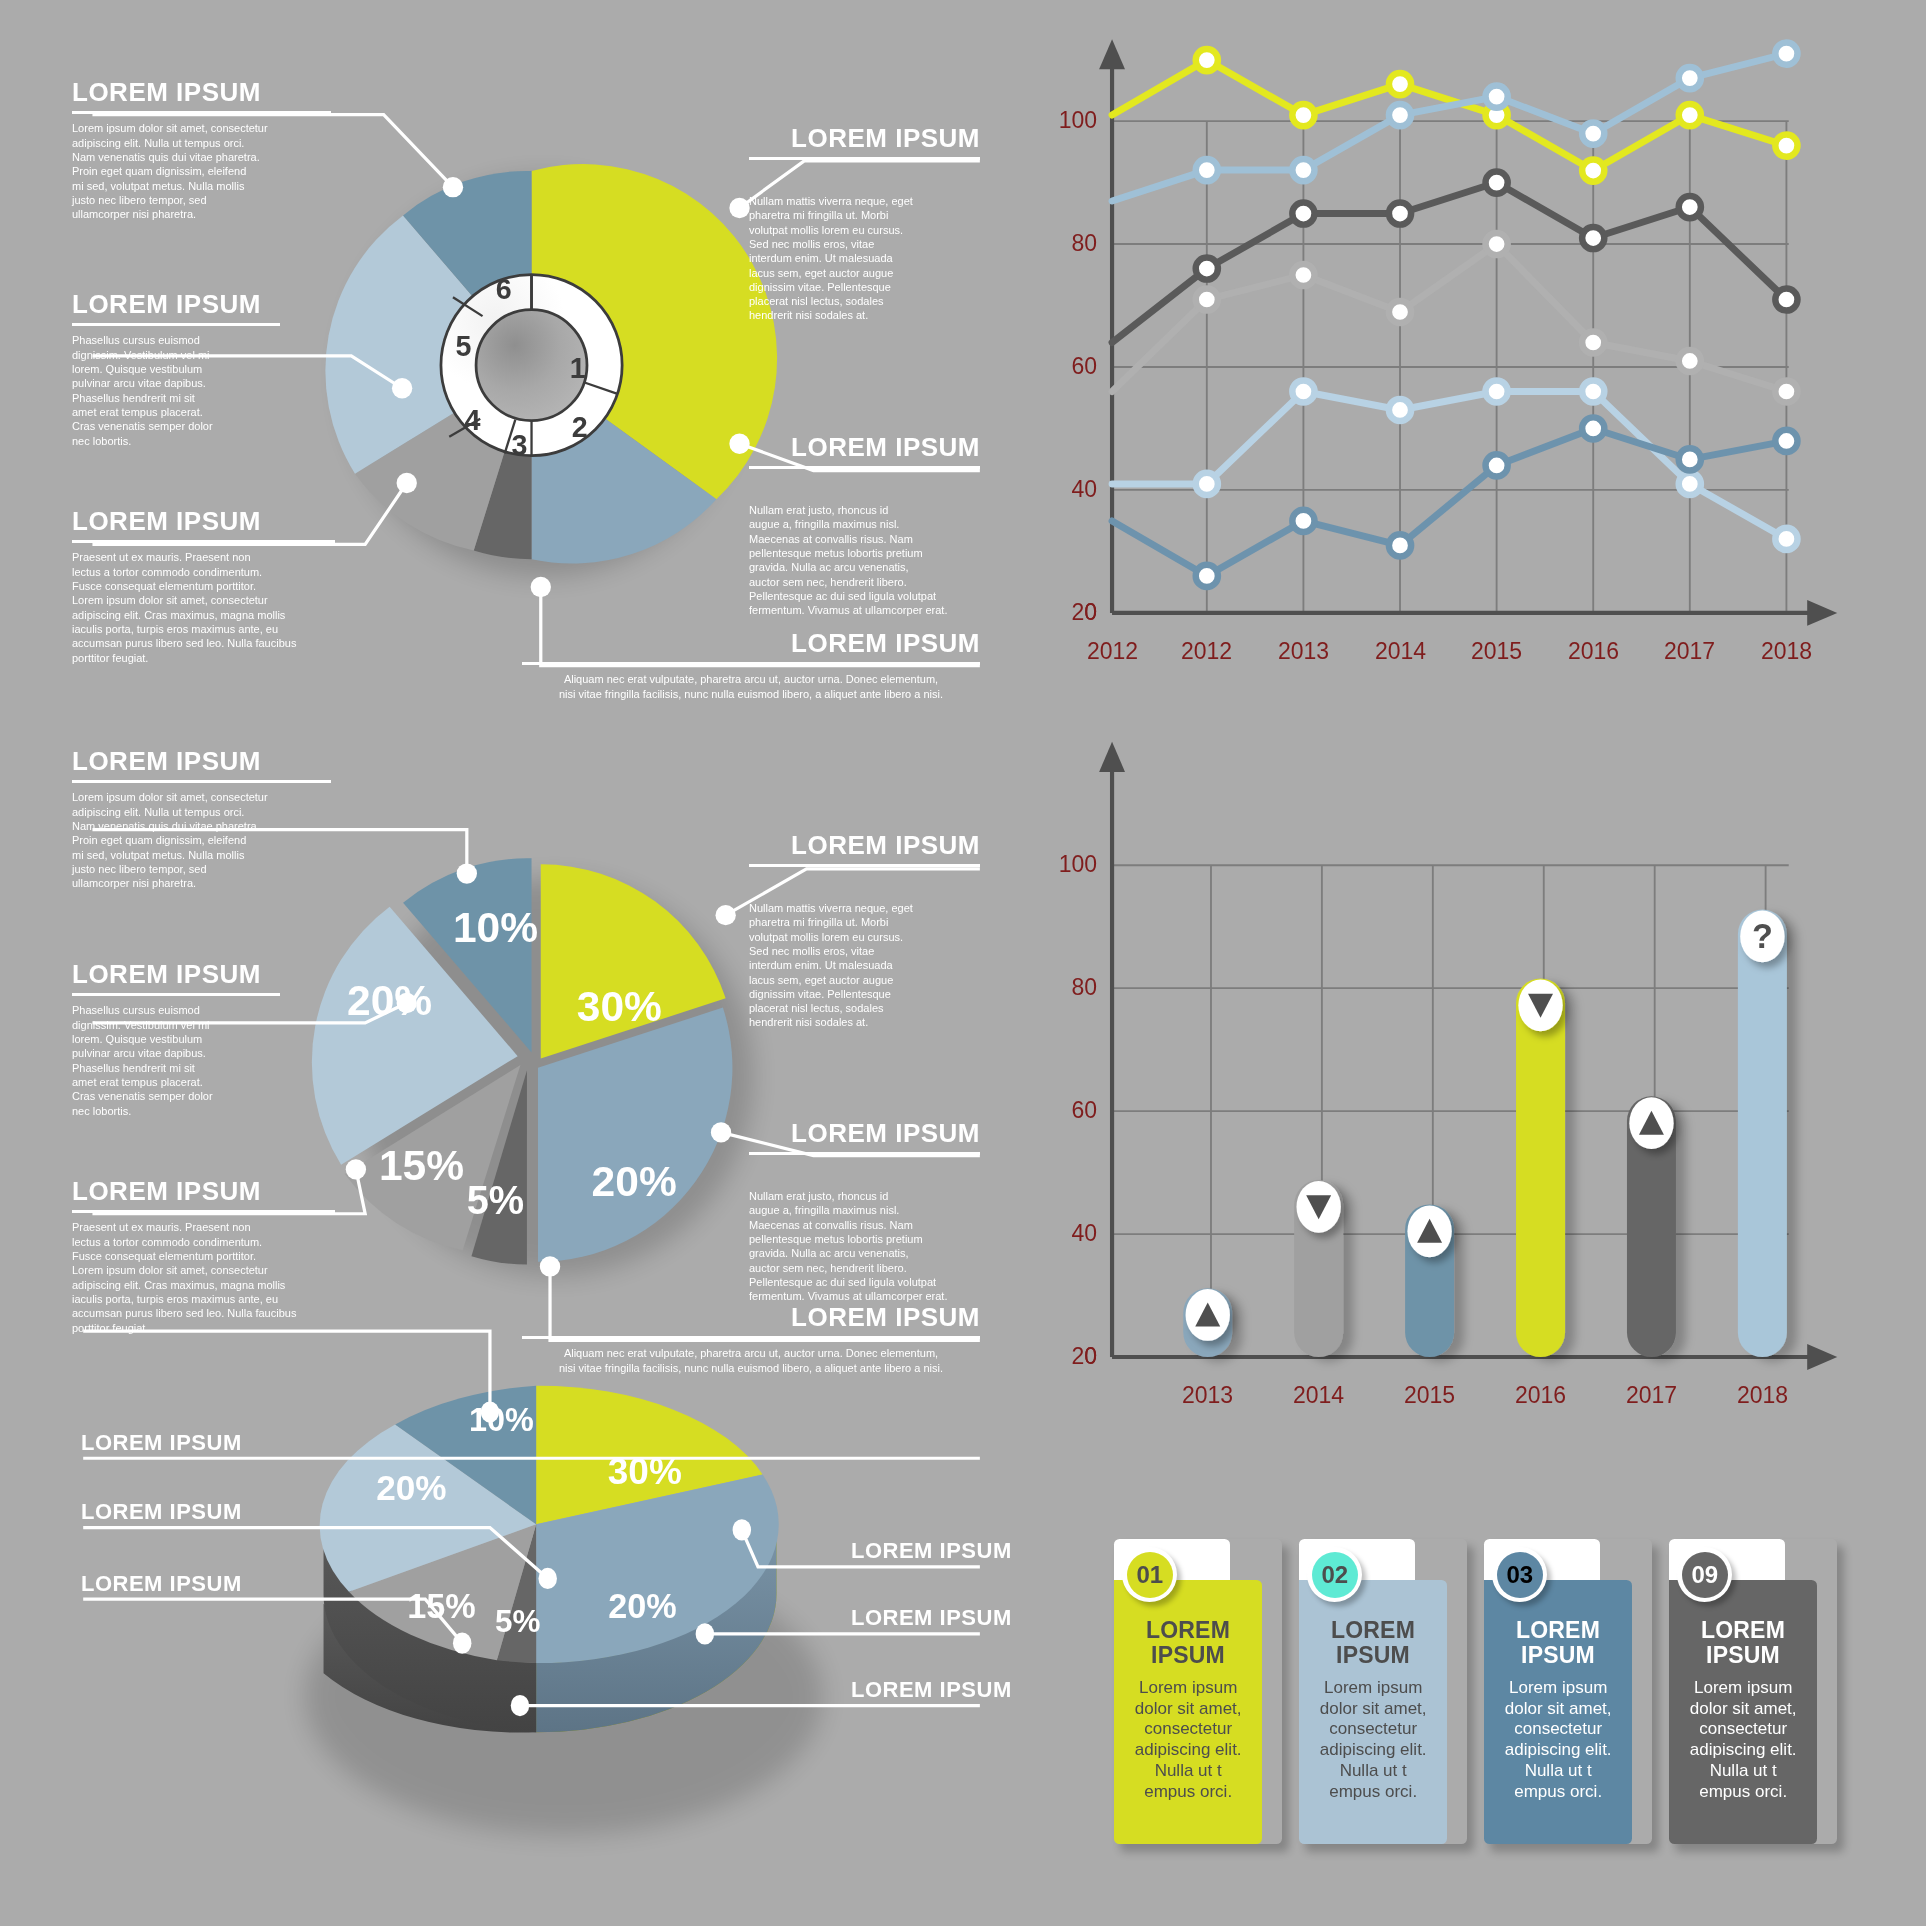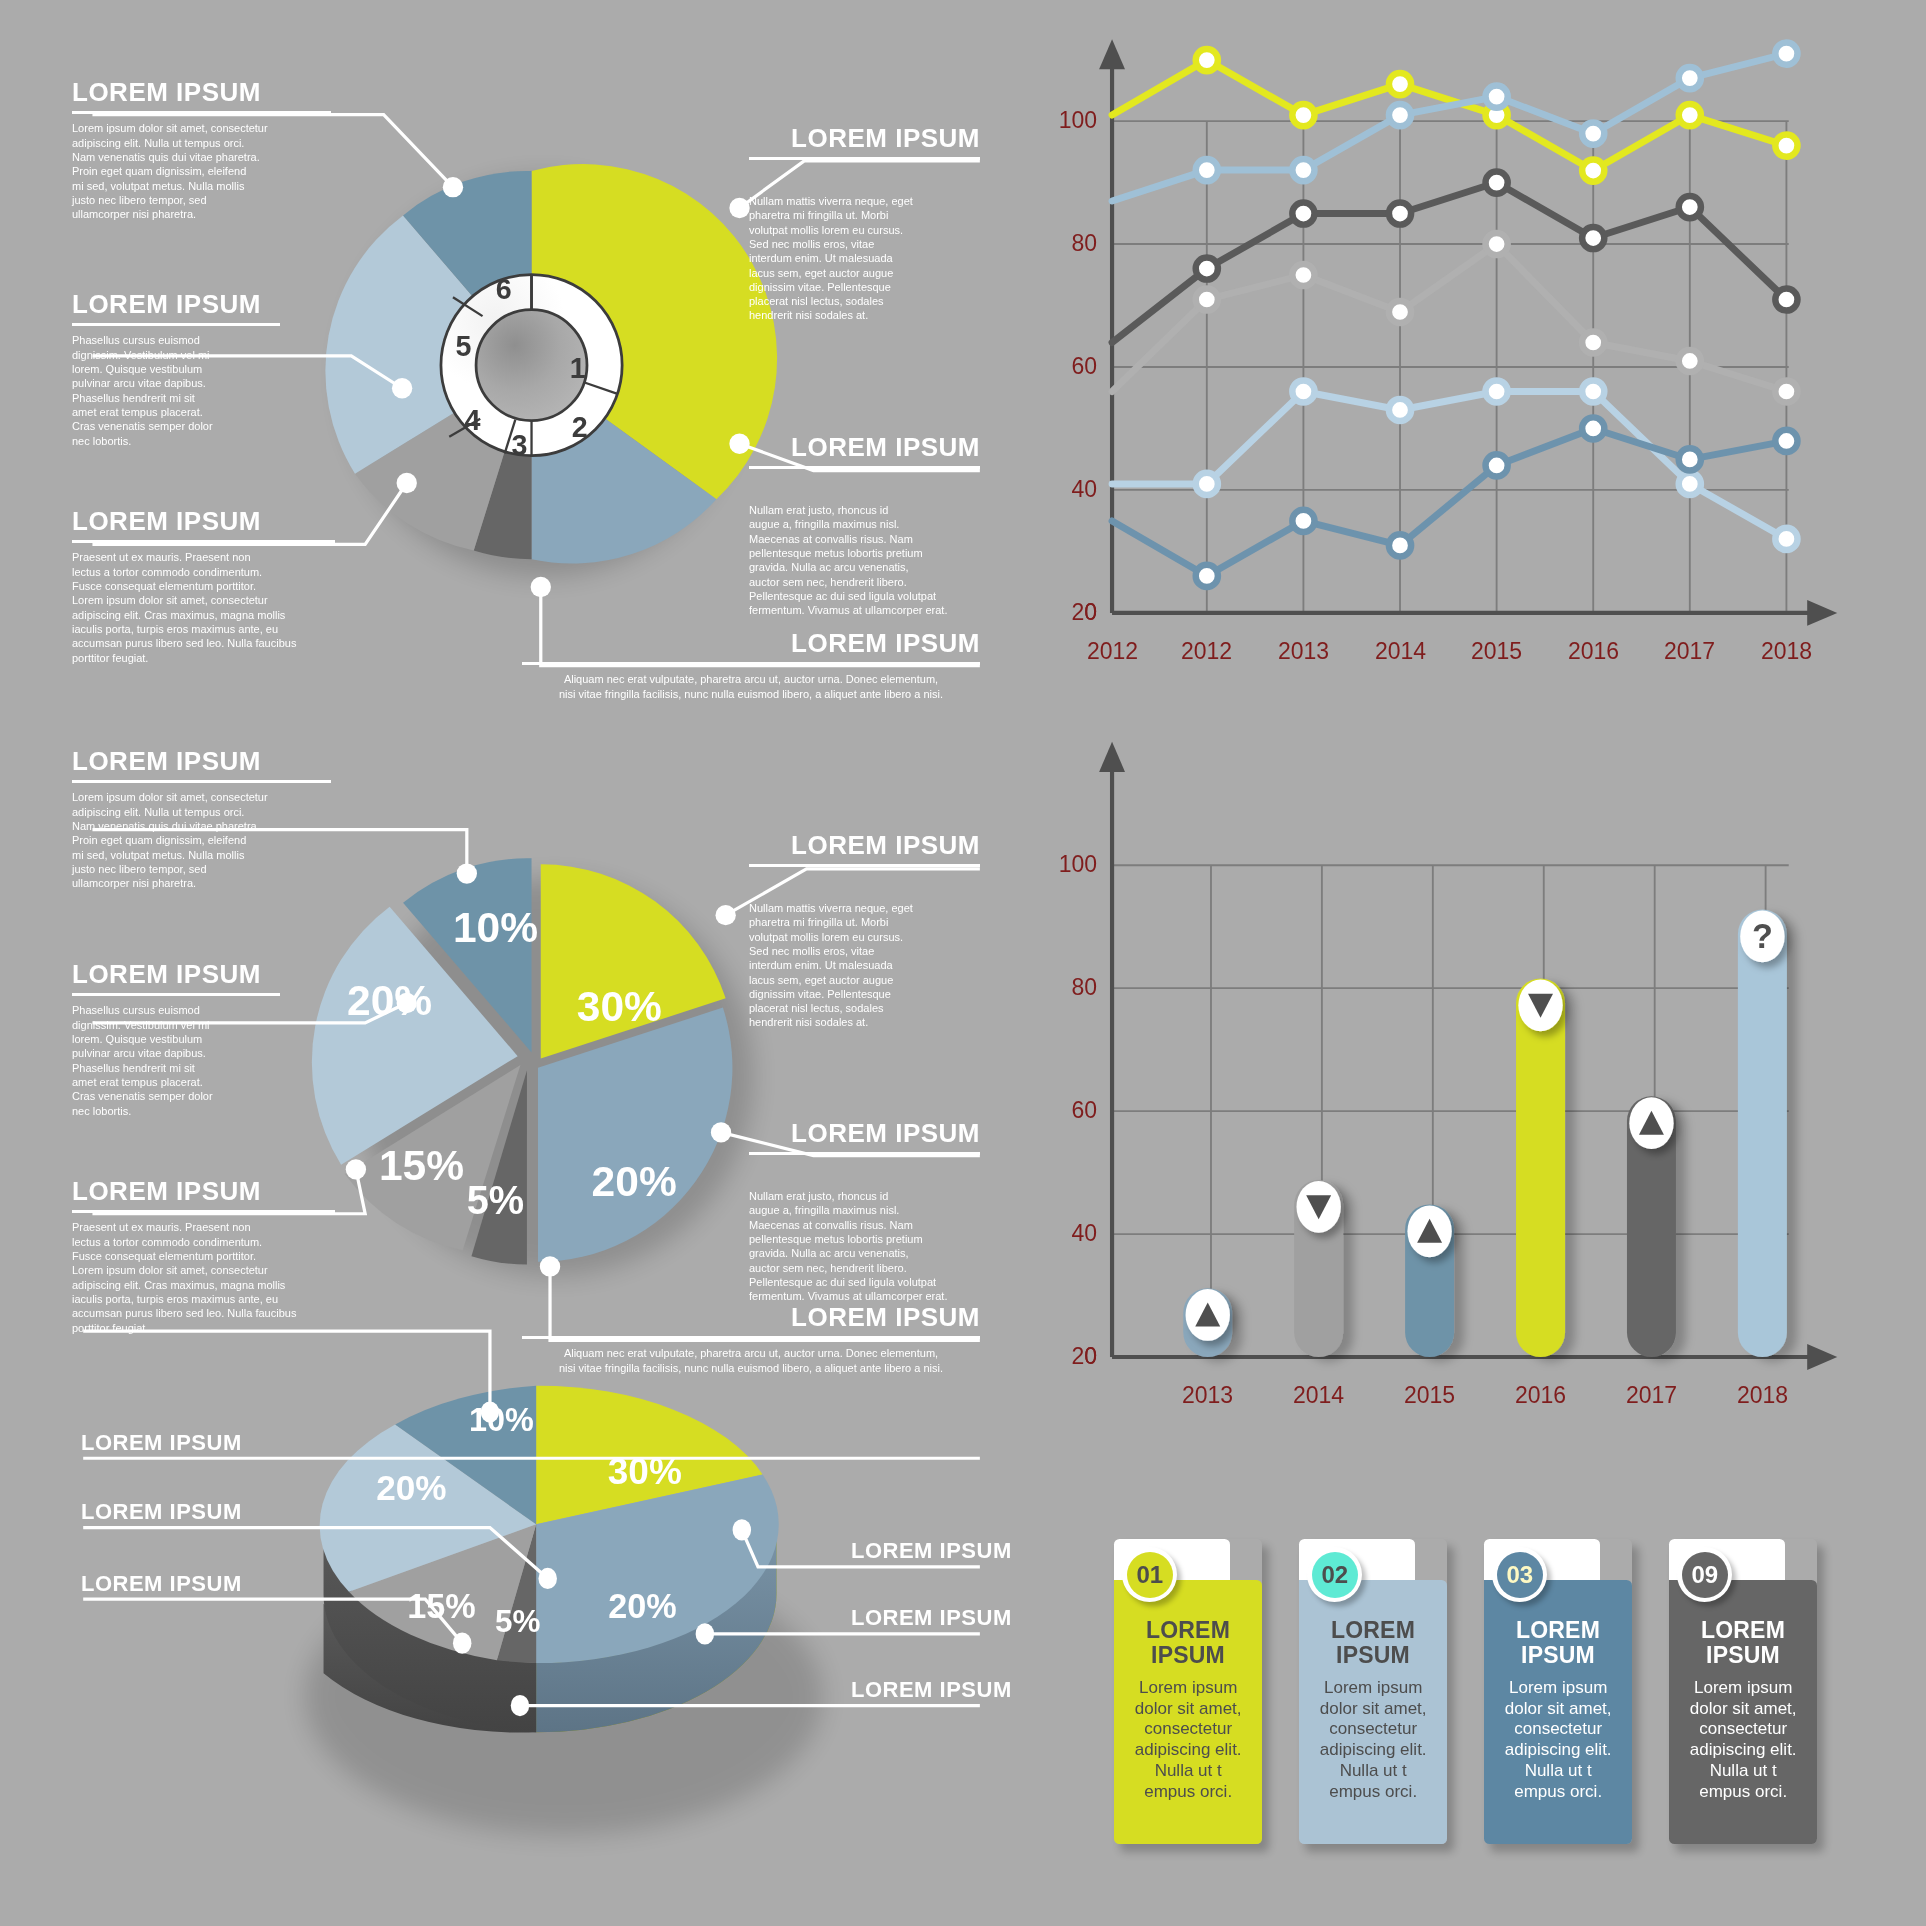--- a/index.html
+++ b/index.html
@@ -32,21 +32,21 @@
   
   .lblock{position:absolute;}
   .lblock .tb-title{font-size:22px;}
 
   
   svg.overlay{position:absolute;left:0;top:0;width:1926px;height:1926px;pointer-events:none;}
 
   
   .cards{position:absolute;left:1114px;top:1539px;width:703px;height:324px;}
   .card{
-    position:absolute;top:0;width:148px;height:305px;
+    position:absolute;top:0;width:168px;height:305px;
     border-radius:5.5px;
     box-shadow:6.5px 7.4px 8.3px rgba(0,0,0,0.22);
   }
   .card .white-tab{
     position:absolute;left:0;top:0;width:116px;height:55px;
     background:#ffffff;border-radius:5.5px 5.5px 0 0;
   }
   .card .body{
     position:absolute;left:0;top:41px;width:148px;height:264px;
     border-radius:0 5.5px 5.5px 5.5px;
@@ -631,21 +631,21 @@
 consectetur
 adipiscing elit.
 Nulla ut t
 empus orci.</div>
   </div>
 
   <div class="card" id="card2" style="left:370px;">
     <div class="white-tab"></div>
     <div class="body" id="card2body" style="background: rgb(93, 135, 163);"></div>
     <div class="numcircle">
-      <div class="numinner" id="card2num" style="background: rgb(93, 135, 163); color: #fef9c3;">03</div>
+      <div class="numinner" id="card2num" style="background: rgb(93, 135, 163); color: #000000;">03</div>
     </div>
     <div class="ctitle" id="card2title" style="color: rgb(255, 255, 255);">LOREM
 IPSUM</div>
     <div class="ctext" id="card2text" style="color: rgb(255, 255, 255);">Lorem ipsum
 dolor sit amet,
 consectetur
 adipiscing elit.
 Nulla ut t
 empus orci.</div>
   </div>

